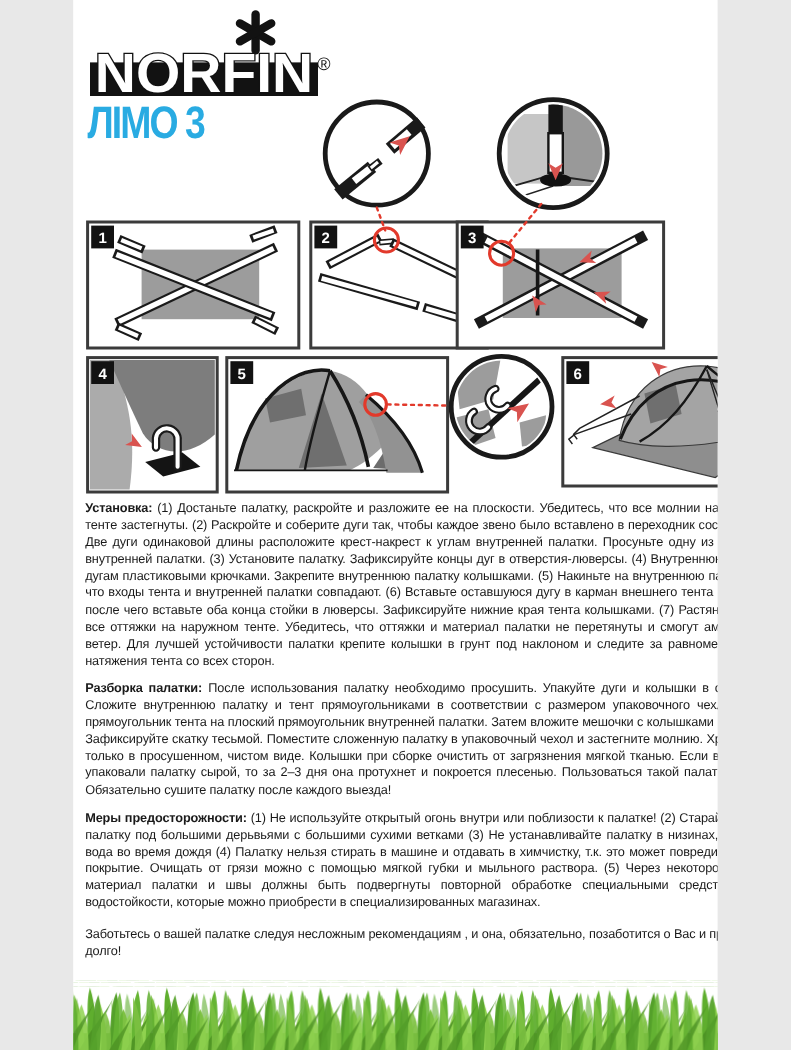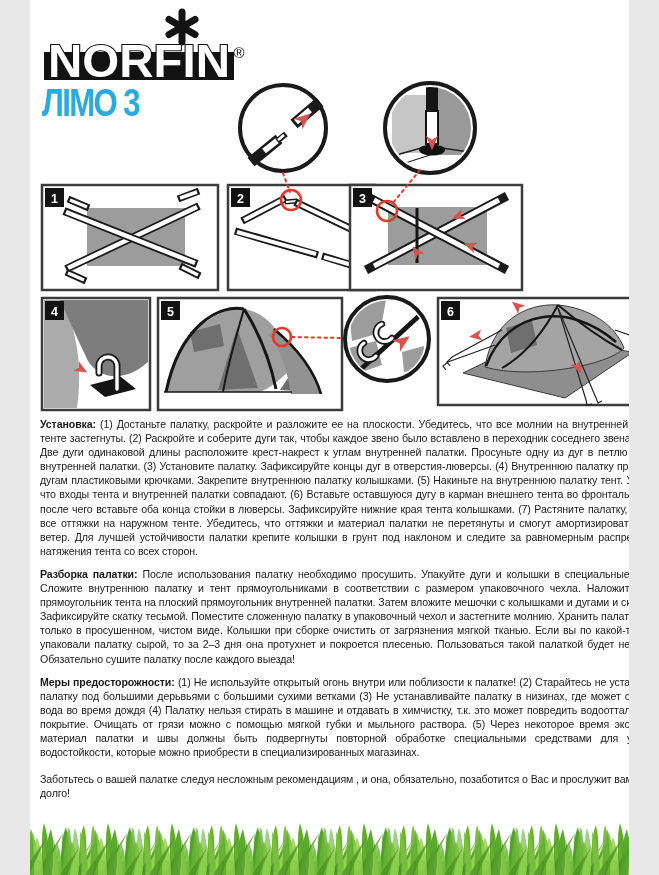--- a/index.html
+++ b/index.html
@@ -1,16 +1,16 @@
 <!DOCTYPE html>
 <html><head>
 <meta charset="utf-8">
 <style>
   html,body{margin:0;padding:0;background:#e8e8e8;}
-  .sheet{position:relative;width:599px;height:875px;background:#ffffff;overflow:hidden;
+  .sheet{position:relative;width:537px;height:875px;background:#ffffff;overflow:hidden;
          font-family:"Liberation Sans",sans-serif;color:#1a1a1a;margin:0 auto;}
   .logo-svg{position:absolute;left:12px;top:6px;}
   .model-title{position:absolute;left:12px;top:84px;font-size:38px;font-weight:900;
                color:#29abe2;letter-spacing:-2px;transform:scaleX(.82);transform-origin:0 0;
                white-space:nowrap;line-height:1;}
   .diagram-svg{position:absolute;left:0;top:0;}
   .textblock{position:absolute;left:10px;top:417px;width:640px;z-index:1;}
   .textblock h3{font-size:12px;font-weight:bold;margin:0 0 1px 0;line-height:14px;}
   .textblock p{font-size:10.6px;line-height:14.1px;letter-spacing:-0.1px;
                text-align:justify;margin:0 0 9px 0;}

